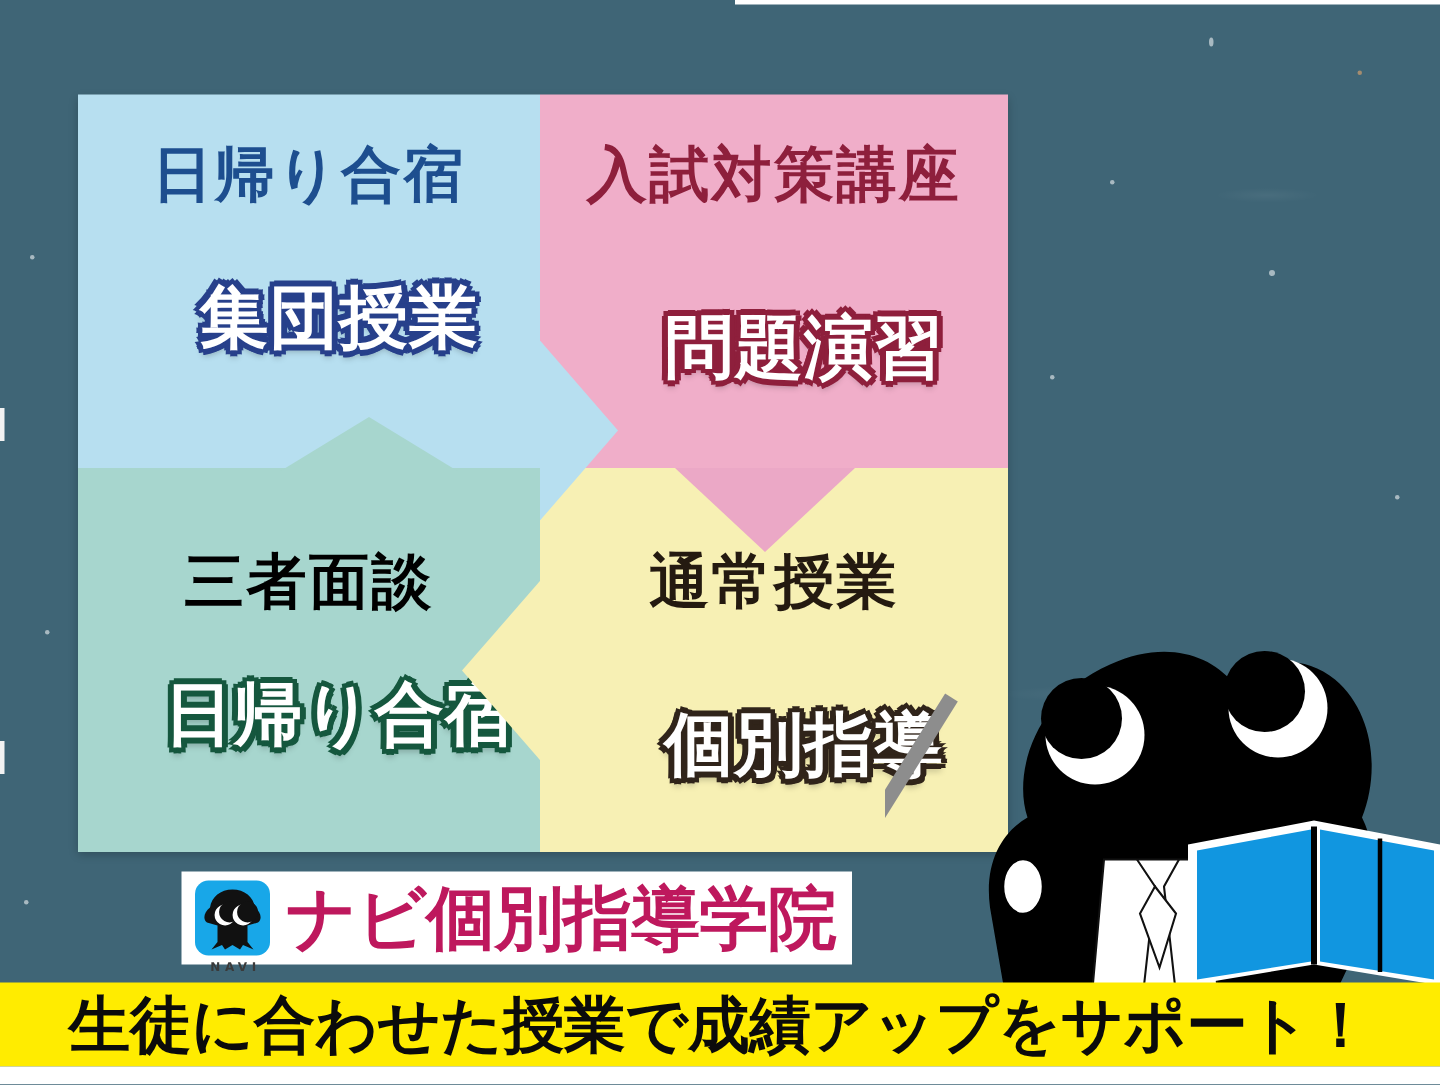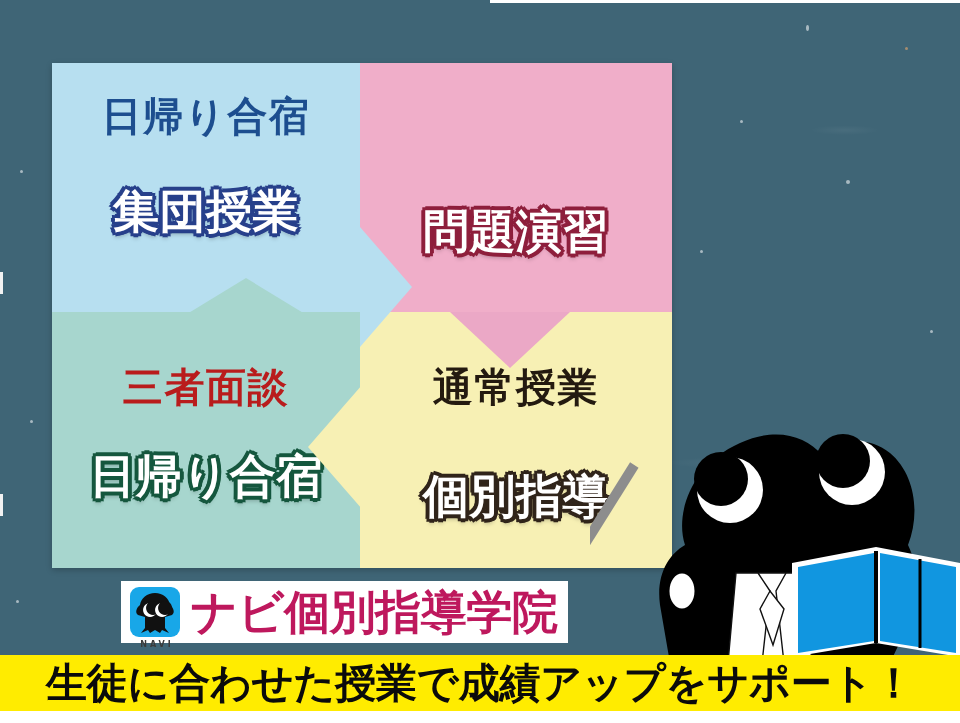--- a/index.html
+++ b/index.html
@@ -80,37 +80,38 @@
   .q-title{
     position:absolute;width:100%;text-align:center;
     font-weight:700;letter-spacing:.04em;
     font-family:"DejaVu Sans","Liberation Sans",sans-serif;
     white-space:nowrap;
   }
   .q-badge{
     position:absolute;width:100%;text-align:center;
     font-weight:900;letter-spacing:.01em;white-space:nowrap;
     color:#ffffff;
+    padding-left:20px;
   }
 
   .q-tl .q-title{top:26px;font-size:40px;color:#1d4e8f;}
   .q-tl .q-badge{top:118px;font-size:46px;
     text-shadow:
       -3px -3px 0 #27408b, 3px -3px 0 #27408b,-3px 3px 0 #27408b, 3px 3px 0 #27408b,
       -4px 0 0 #27408b, 4px 0 0 #27408b, 0 -4px 0 #27408b, 0 4px 0 #27408b,
       0 5px 4px rgba(0,0,0,.25);}
 
   .q-tr .q-title{top:26px;font-size:40px;color:#8e1f3c;}
   .q-tr .q-badge{top:118px;font-size:46px;
     text-shadow:
       -3px -3px 0 #8e1f3c, 3px -3px 0 #8e1f3c,-3px 3px 0 #8e1f3c, 3px 3px 0 #8e1f3c,
       -4px 0 0 #8e1f3c, 4px 0 0 #8e1f3c, 0 -4px 0 #8e1f3c, 0 4px 0 #8e1f3c,
       0 5px 4px rgba(0,0,0,.25); margin-top: 20px;}
 
-  .q-bl .q-title{top:48px;font-size:40px;color:#b91c1c;}
+  .q-bl .q-title{top:48px;font-size:40px;color:#000000;}
   .q-bl .q-badge{top:134px;font-size:46px;
     text-shadow:
       -3px -3px 0 #15573e, 3px -3px 0 #15573e,-3px 3px 0 #15573e, 3px 3px 0 #15573e,
       -4px 0 0 #15573e, 4px 0 0 #15573e, 0 -4px 0 #15573e, 0 4px 0 #15573e,
       0 5px 4px rgba(0,0,0,.25);}
 
   .q-br .q-title{top:48px;font-size:40px;color:#241a10;font-family:Liberation Mono, monospace;}
   .q-br .q-badge{top:134px;font-size:46px;
     text-shadow:
       -3px -3px 0 #30241a, 3px -3px 0 #30241a,-3px 3px 0 #30241a, 3px 3px 0 #30241a,
@@ -170,20 +171,21 @@
   <div class="edge-left-white" style="top:494px;height:22px;"></div>
 
   <div class="panel">
 
     <div class="quad q-tl">
       <div class="q-title">日帰り合宿</div>
       <div class="q-badge">集団授業</div>
     </div>
 
     <div class="quad q-tr">
+      <div class="q-title">入試対策講座</div>
       <div class="q-badge">問題演習</div>
     </div>
 
     <div class="quad q-bl">
       <div class="q-title">三者面談</div>
       <div class="q-badge">日帰り合宿</div>
     </div>
 
     <div class="quad q-br">
       <div class="q-title">通常授業</div>

